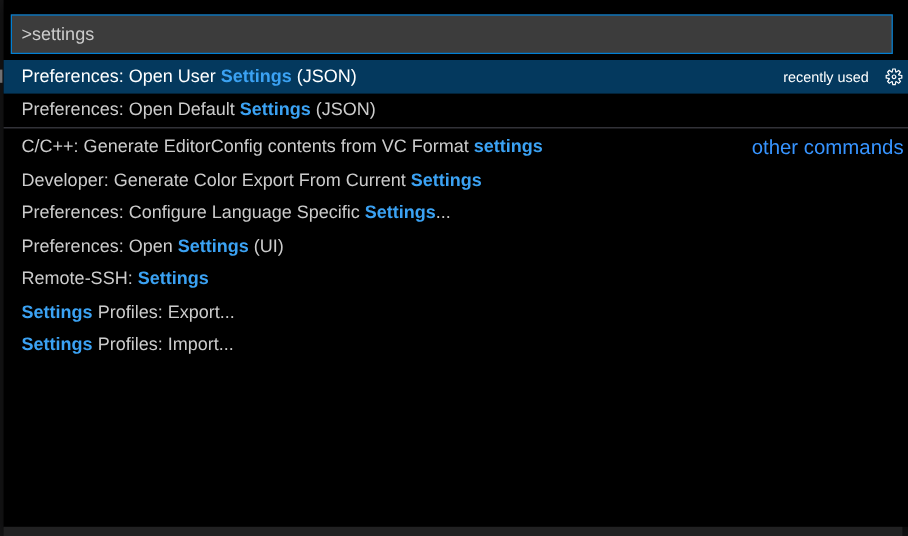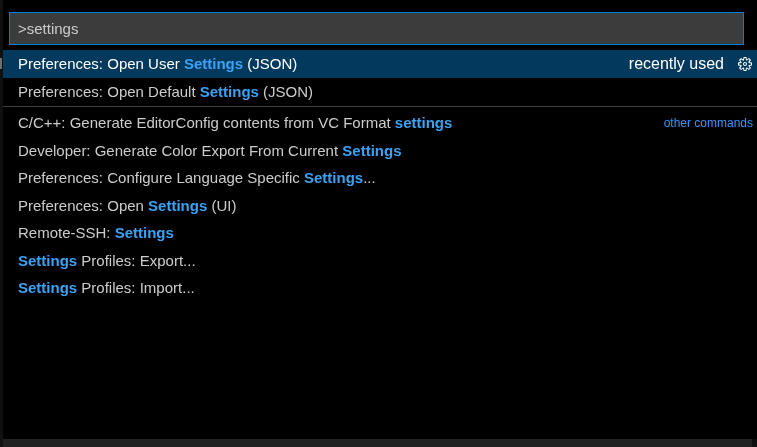--- a/index.html
+++ b/index.html
@@ -43,24 +43,24 @@
     font-size:15px;color:#cccccc;
     cursor:pointer;
     box-sizing:border-box;
   }
   .row .label{
     flex:1;white-space:nowrap;overflow:hidden;
   }
   .row .hl{color:#3ba2f3;font-weight:bold;}
   .row.selected{background:#04395e;color:#ffffff;}
   .right-badge{
-    flex:0 0 auto;color:#ffffff;font-size:16px;margin-left:0;
+    flex:0 0 auto;color:#ffffff;font-size:12px;margin-left:0;
   }
   .right-link{
-    flex:0 0 auto;color:#3794ff;font-size:12px;margin-left:12px;cursor:pointer;
+    flex:0 0 auto;color:#3794ff;font-size:17px;margin-left:12px;cursor:pointer;
   }
   .gear{
     flex:0 0 auto;margin-left:13px;width:16px;height:16px;
     display:flex;align-items:center;justify-content:center;cursor:pointer;
   }
   .gear svg{display:block;}
   .separator{
     border-top:1px solid #3f3f46;
     margin:1px 0 2px 0;
     height:0;

